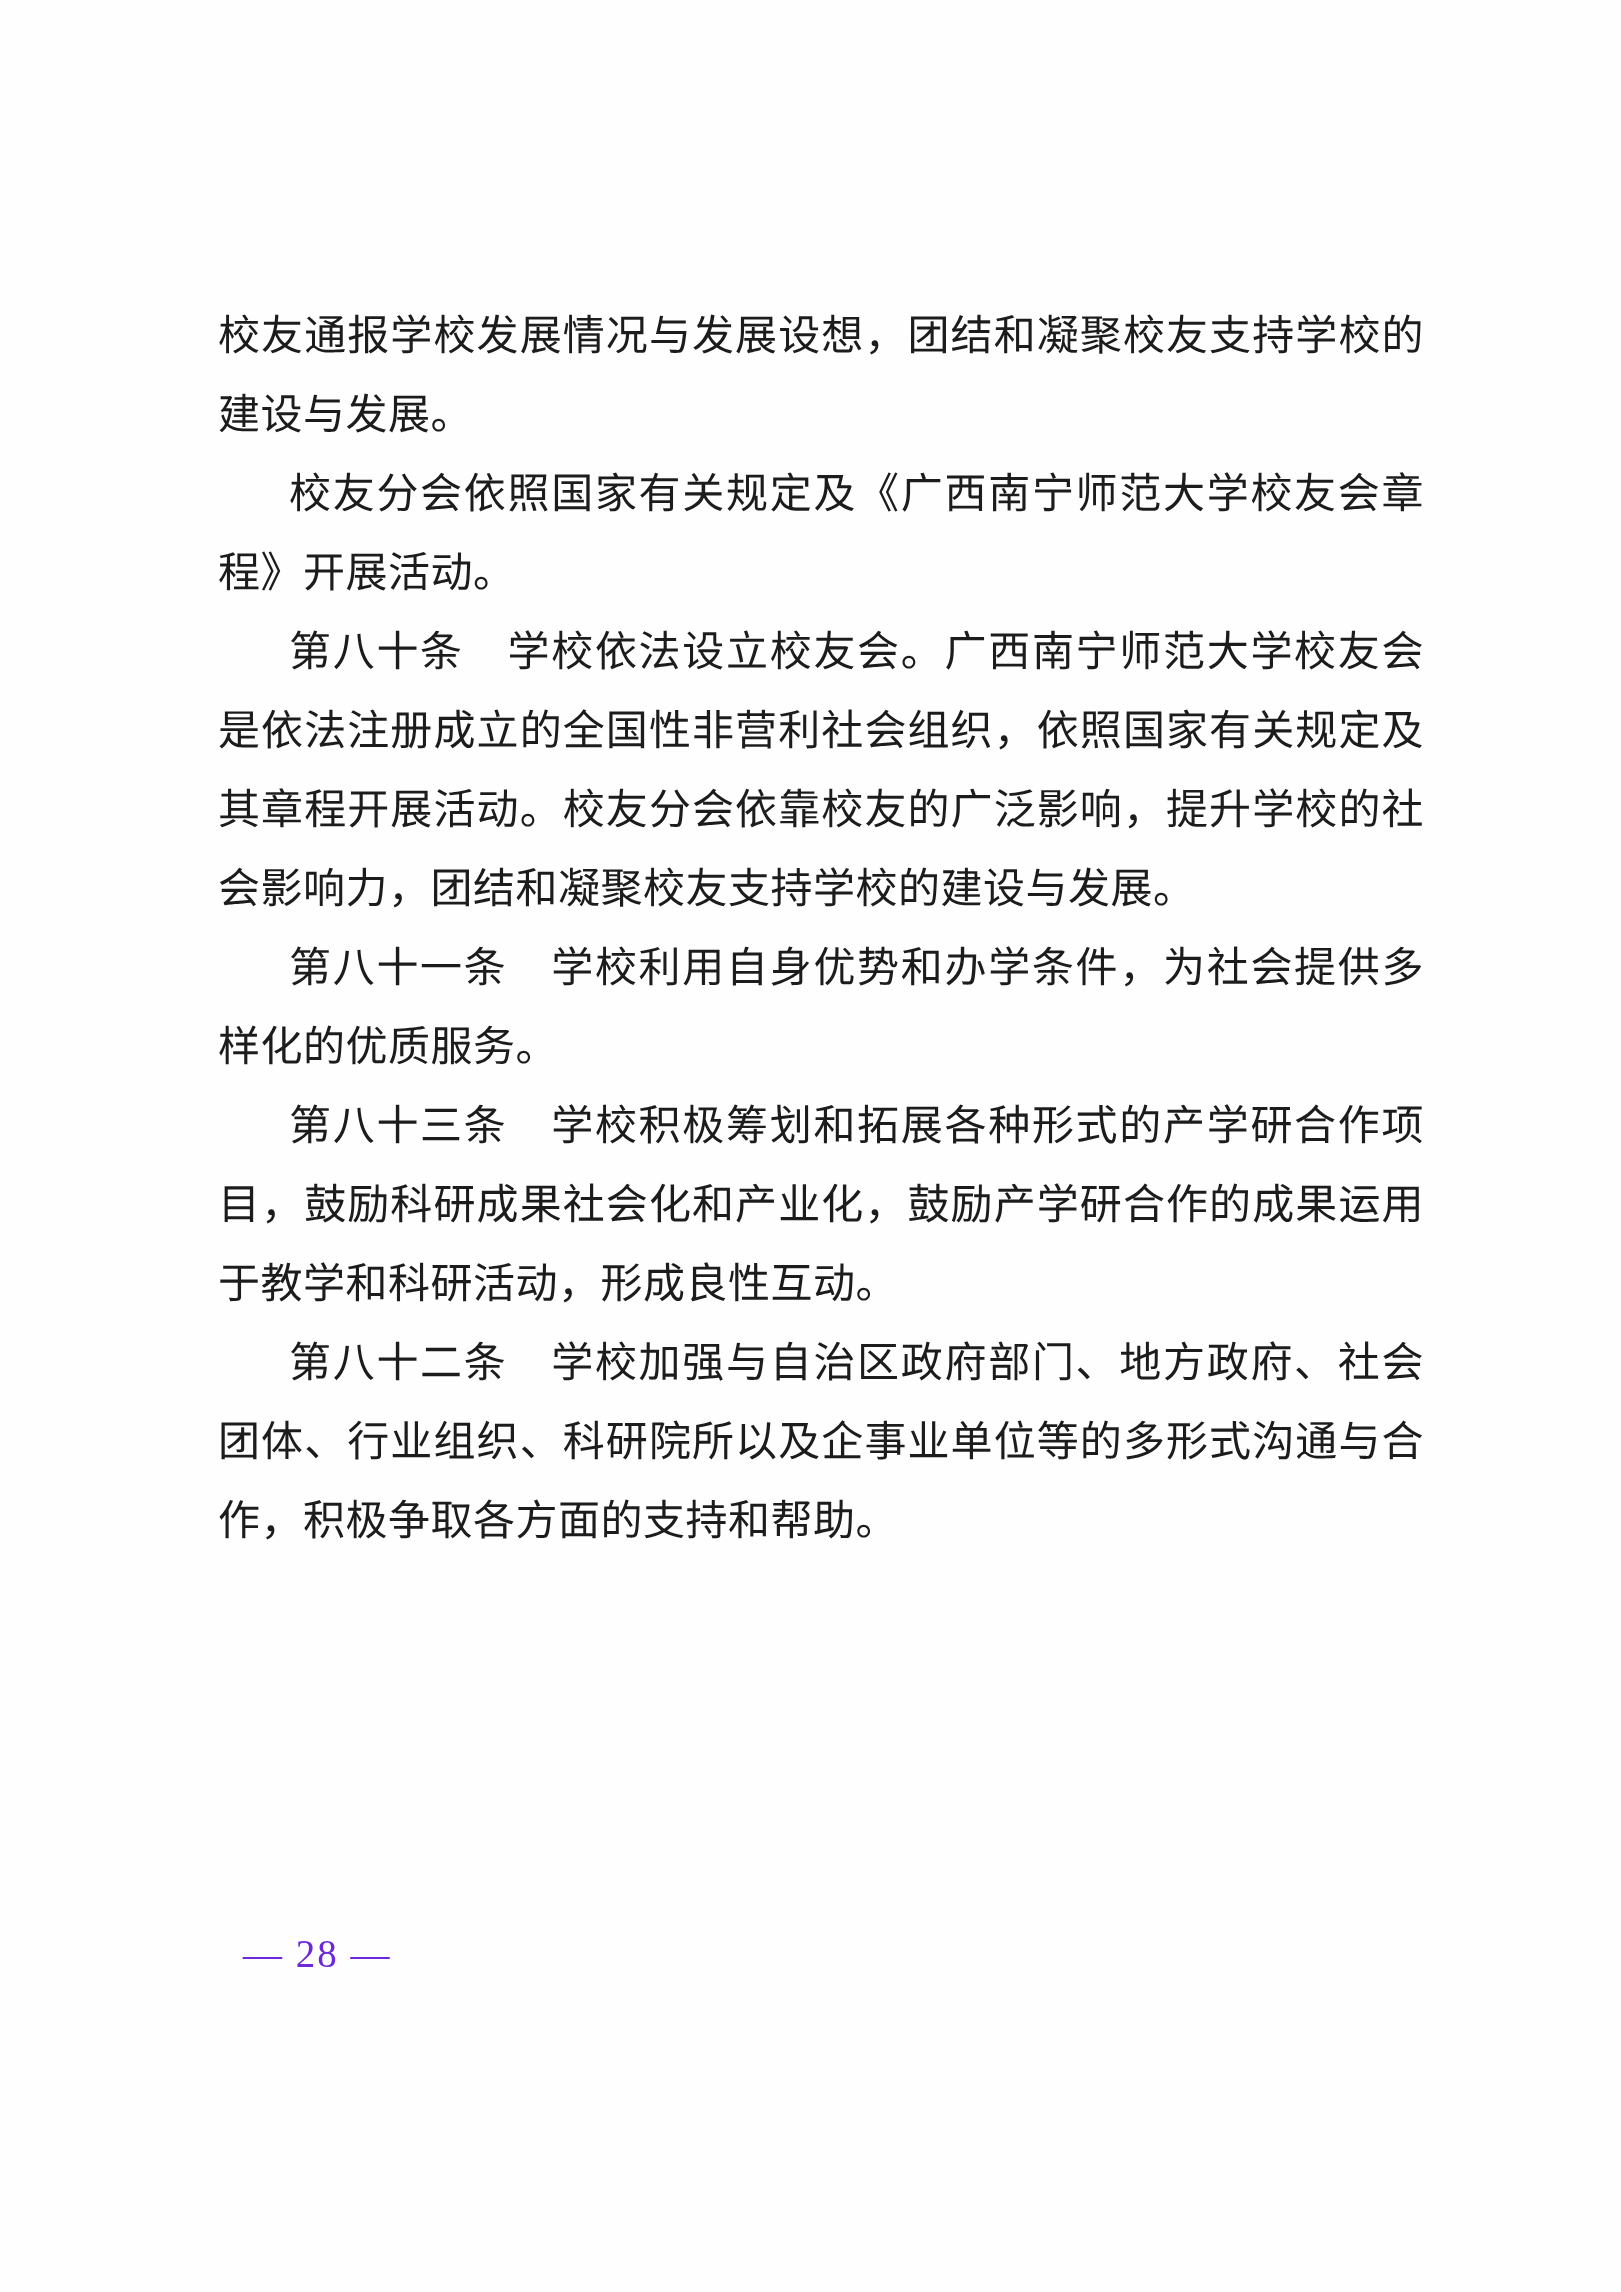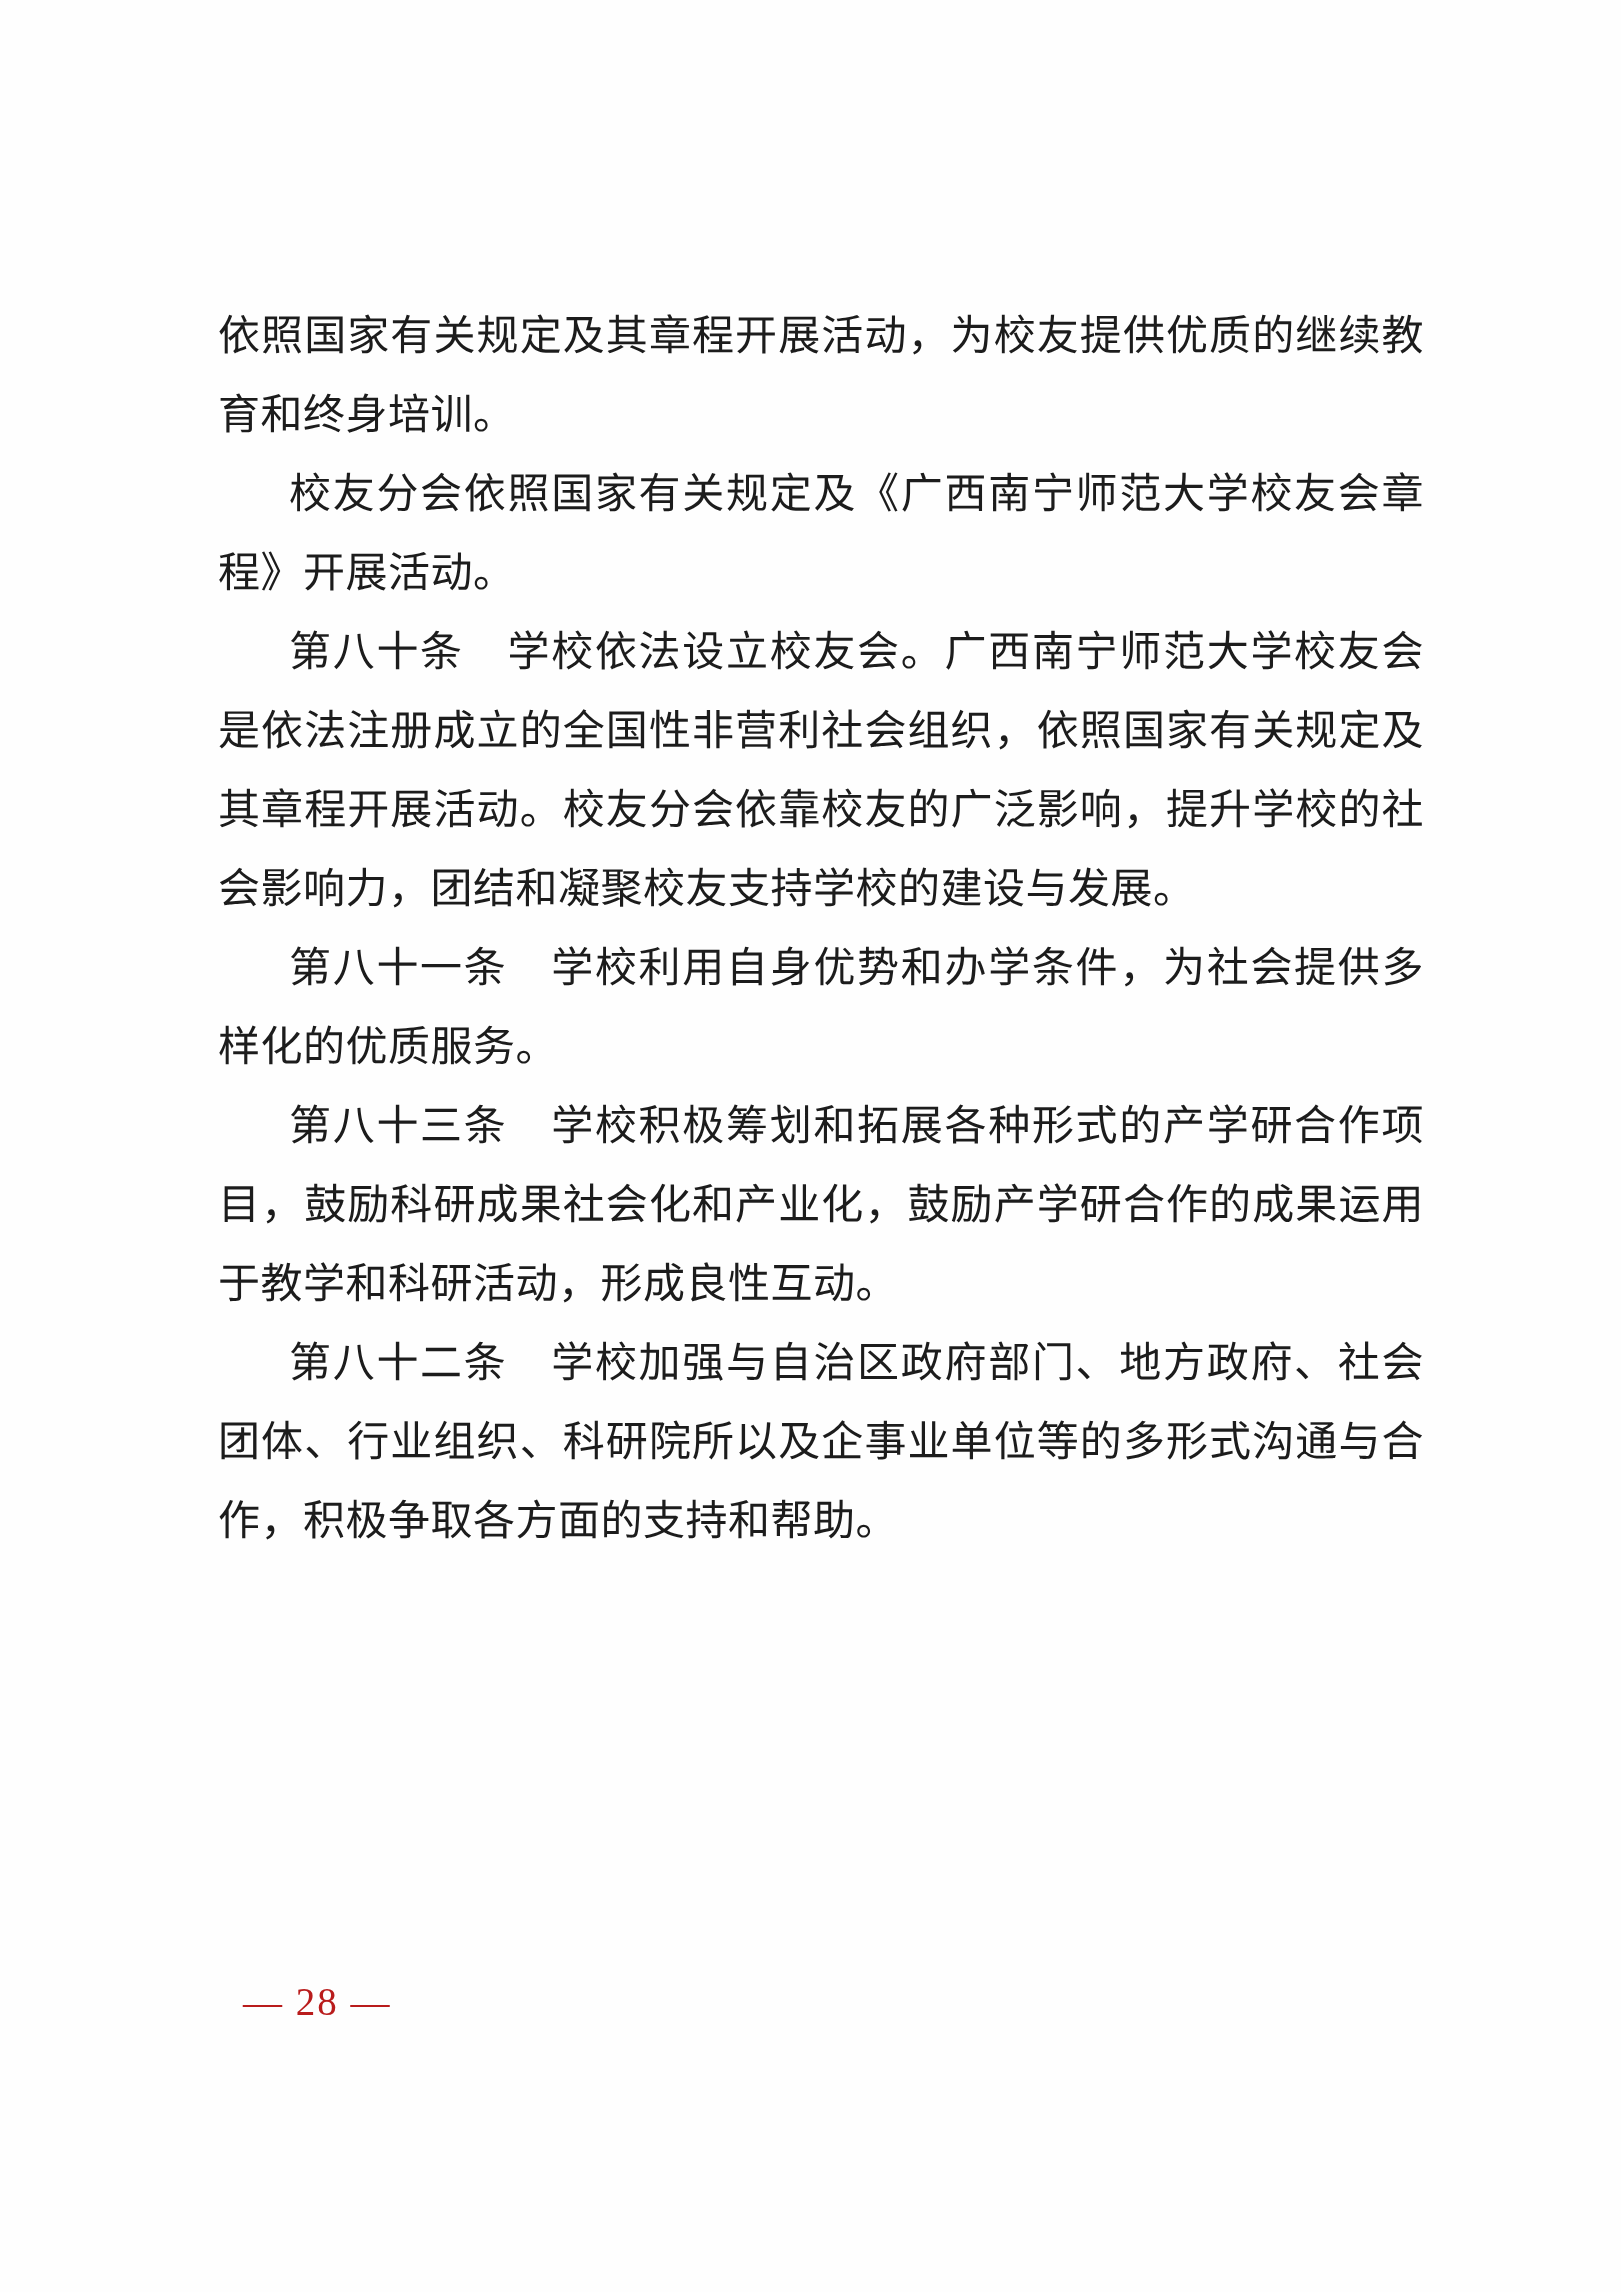--- a/index.html
+++ b/index.html
@@ -40,36 +40,36 @@
     color: #1c1c1c;
   }
 
   .para.indent {
     text-indent: 71px;
   }
 
   .page-footer {
     position: absolute;
     left: 243px;
-    top: 1980px;
+    top: 1932px;
     font-size: 39px;
     line-height: 43px;
-    color: #b91c1c;
+    color: #6d28d9;
     font-family: "Liberation Serif", "DejaVu Serif", serif;
     letter-spacing: 2px;
     white-space: pre;
   }
 </style>
 </head>
 <body>
 
 <div class="page">
 
   <div class="doc-body">
-    <p class="para">依照国家有关规定及其章程开展活动，为校友提供优质的继续教育和终身培训。</p>
+    <p class="para">校友通报学校发展情况与发展设想，团结和凝聚校友支持学校的建设与发展。</p>
 
     <p class="para indent">校友分会依照国家有关规定及《广西南宁师范大学校友会章程》开展活动。</p>
 
     <p class="para indent">第八十条　学校依法设立校友会。广西南宁师范大学校友会是依法注册成立的全国性非营利社会组织，依照国家有关规定及其章程开展活动。校友分会依靠校友的广泛影响，提升学校的社会影响力，团结和凝聚校友支持学校的建设与发展。</p>
 
     <p class="para indent">第八十一条　学校利用自身优势和办学条件，为社会提供多样化的优质服务。</p>
 
     <p class="para indent">第八十三条　学校积极筹划和拓展各种形式的产学研合作项目，鼓励科研成果社会化和产业化，鼓励产学研合作的成果运用于教学和科研活动，形成良性互动。</p>
 
     <p class="para indent">第八十二条　学校加强与自治区政府部门、地方政府、社会团体、行业组织、科研院所以及企事业单位等的多形式沟通与合作，积极争取各方面的支持和帮助。</p>

